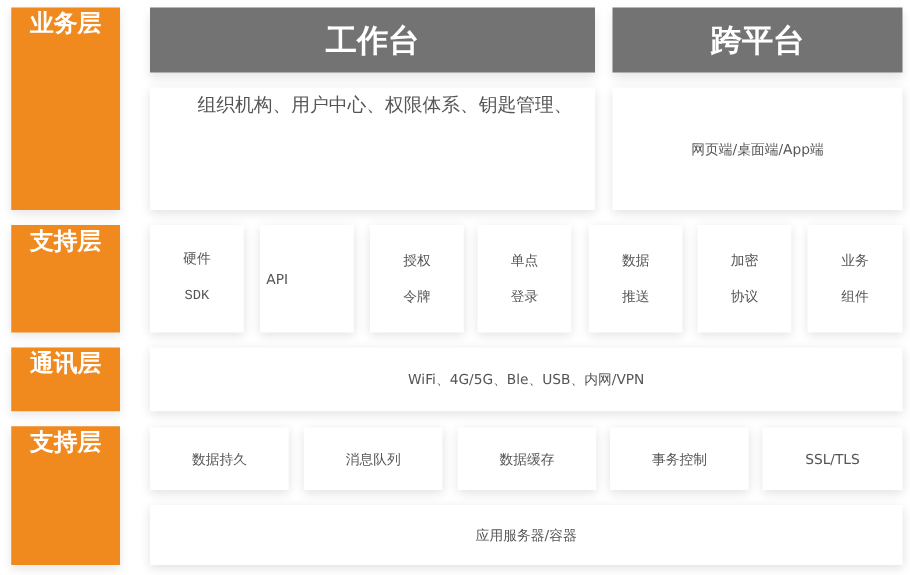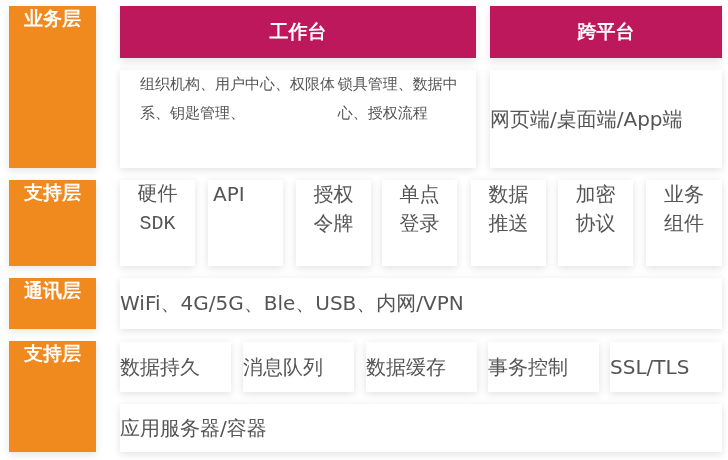--- a/index.html
+++ b/index.html
@@ -1,20 +1,20 @@
 <!DOCTYPE html>
 <html><head>
 <meta charset="utf-8">
 <style>
   html,body{margin:0;padding:0;background:#fff;}
   body{width:728px;height:460px;position:relative;overflow:hidden;font-family:"DejaVu Sans","Liberation Sans",sans-serif;color:#555;}
   .abs{position:absolute;box-sizing:border-box;}
   .label{background:#f0891e;color:#fff;font-weight:bold;font-size:19px;display:flex;justify-content:center;box-shadow:0 3px 8px rgba(0,0,0,0.10);}
-  .head{background:#be185d;color:#fff;font-weight:bold;font-size:19px;display:flex;align-items:center;justify-content:center;box-shadow:0 4px 8px rgba(0,0,0,0.10);}
-  .card{background:#fff;box-shadow:0 2px 8px rgba(0,0,0,0.12);display:flex;align-items:center;justify-content:flex-start;font-size:20px;color:#555;text-align:center;}
+  .head{background:#737373;color:#fff;font-weight:bold;font-size:25px;display:flex;align-items:center;justify-content:center;box-shadow:0 4px 8px rgba(0,0,0,0.10);}
+  .card{background:#fff;box-shadow:0 2px 8px rgba(0,0,0,0.12);display:flex;align-items:center;justify-content:center;font-size:11px;color:#555;text-align:center;}
   .two{flex-direction:column;line-height:29px;}
   .multi{justify-content:flex-start;padding-left:20px;text-align:left;line-height:29px;font-size:15px;}
   .left{align-items:flex-start;text-align:left;padding-left:5px;}
 </style>
 </head>
 <body>
 
 <div class="abs label" style="left:9px;top:6px;width:87px;height:162px;">
     <span>业务层</span>
   </div>
@@ -29,21 +29,20 @@
   </div>
 
 <div class="abs head" style="left:120px;top:6px;width:356px;height:52px;">
     <span>工作台</span>
   </div>
 <div class="abs head" style="left:490px;top:6px;width:232px;height:52px;">
     <span>跨平台</span>
   </div>
 <div class="abs card multi" style="left:120px;top:70px;width:356px;height:98px;flex-direction:row;justify-content:center;align-items:flex-start;">
   <div>组织机构、用户中心、权限体系、钥匙管理、</div>
-  <div>锁具管理、数据中心、授权流程</div>
 </div>
 <div class="abs card" style="left:490px;top:70px;width:232px;height:98px;">
     <span>网页端/桌面端/App端</span>
   </div>
 
 <div class="abs card two" style="left:120px;top:180px;width:75px;height:86px;font-family:Liberation Mono, monospace;">
     <span>硬件</span>
     <span>SDK</span>
   </div>
 <div class="abs card two left" style="left:208px;top:180px;width:75px;height:86px;">

